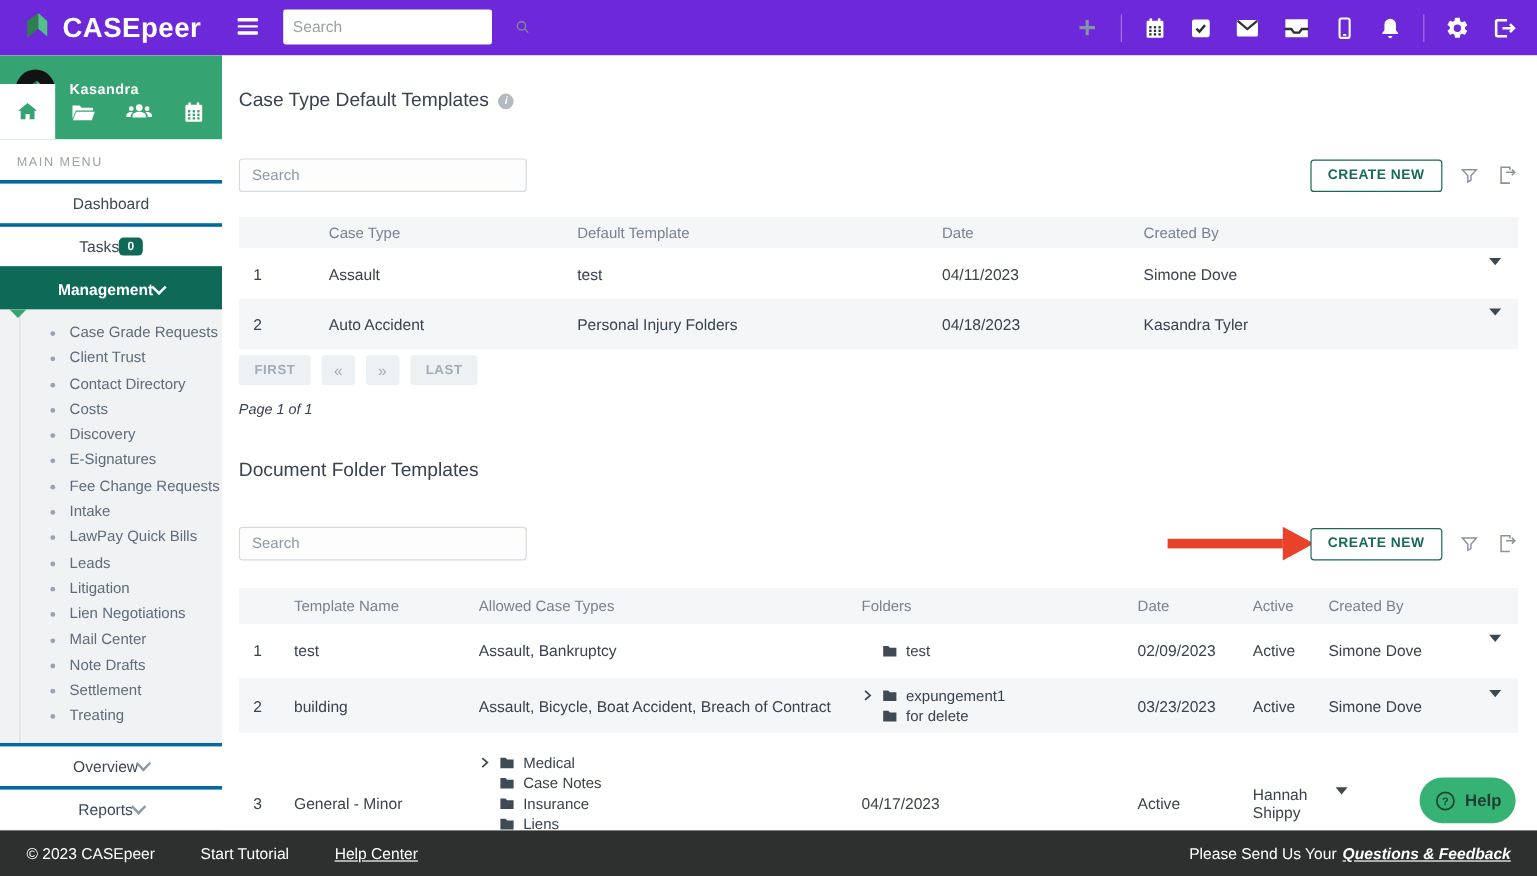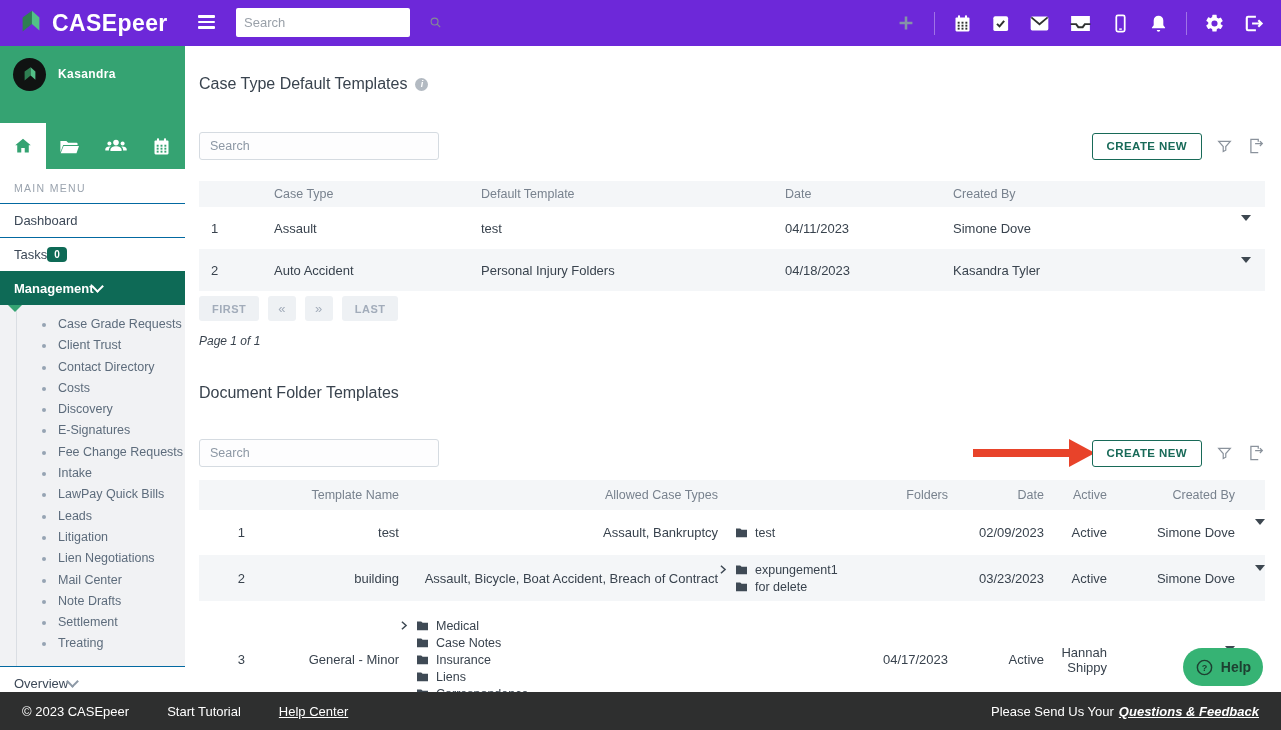--- a/index.html
+++ b/index.html
@@ -15,28 +15,28 @@
   .hamburger div{height:2.5px;background:#fff;margin-bottom:3.2px;border-radius:1px;}
   .topsearch{position:absolute;left:236px;top:8px;width:174px;height:29px;background:#fff;border-radius:2px;display:flex;align-items:center;}
   .topsearch input{flex:1;border:none;outline:none;background:transparent;font-size:13px;padding:0 8px;color:#333;font-family:inherit;}
   .topsearch input::placeholder{color:#9aa1a9;}
   .topsearch .mag{margin-right:8px;display:flex;}
   .topicons{position:absolute;right:16px;top:0;height:46px;display:flex;align-items:center;gap:17px;}
   .topicons .ticon{display:flex;align-items:center;cursor:pointer;}
   .tdivider{width:1px;height:23px;background:rgba(255,255,255,.35);}
   
   .sidebar{position:absolute;left:0;top:46px;width:185px;bottom:38px;background:#fff;overflow:hidden;z-index:20;}
-  .sb-green{position:relative;background:#35a372;height:123px;}
+  .sb-green{position:relative;background:#35a372;height:70px;}
   .avatar{position:absolute;left:13px;top:12px;width:33px;height:33px;border-radius:50%;background:#101312;display:flex;align-items:center;justify-content:center;cursor:pointer;}
   .sb-user{position:absolute;left:58px;top:21px;color:#fff;font-size:12px;font-weight:bold;letter-spacing:.4px;}
   .sb-tabs{position:absolute;left:0;bottom:0;width:100%;height:46px;display:flex;}
   .sb-tab{flex:1;display:flex;align-items:center;justify-content:center;cursor:pointer;}
   .sb-tab.active{background:#fff;}
   .menu-label{padding:13px 14px 9px;font-size:10.5px;color:#9aa3ae;letter-spacing:1.3px;}
-  .menu-row{height:33px;display:flex;align-items:center;justify-content:flex-start;padding:0 14px;border-top:1px solid #0369a1;font-size:13px;color:#3c4857;cursor:pointer;background:#fff;}
+  .menu-row{height:33px;display:flex;align-items:center;justify-content:center;padding:0 14px;border-top:3px solid #0369a1;font-size:13px;color:#3c4857;cursor:pointer;background:#fff;}
   .menu-row.mgmt{background:#0e6a56;border-top-color:#0e6a56;color:#fff;font-weight:bold;}
   .badge{background:#0e6a56;color:#fff;font-size:10px;font-weight:bold;border-radius:4px;padding:2px 7px;line-height:11px;}
   .chev{width:7px;height:7px;border-right:2px solid #8d99a6;border-bottom:2px solid #8d99a6;transform:rotate(45deg);margin-top:-4px;}
   .menu-row.mgmt .chev{border-color:#fff;}
   .submenu{position:relative;background:#f1f2f4;margin:0;padding:9px 0 11px;}
   .submenu::before{content:"";position:absolute;left:16px;top:0;bottom:0;width:1px;background:#dadee3;}
   .sub-tri{position:absolute;top:0;left:8px;width:0;height:0;border-left:7px solid transparent;border-right:7px solid transparent;border-top:7px solid #35a372;z-index:2;}
   .submenu li{list-style:none;position:relative;padding-left:30px;height:21.3px;line-height:21.3px;font-size:12.5px;color:#5d6c7c;cursor:pointer;margin-left:28px;}
   .submenu li::before{content:"";position:absolute;left:14px;top:9px;width:4px;height:4px;border-radius:50%;background:#96a4b3;z-index:2;}
   
@@ -49,21 +49,21 @@
   .search-box{width:240px;height:28px;box-sizing:border-box;border:1px solid #d5dbe1;border-radius:3px;background:#fdfdfe;font-size:12.5px;padding:0 10px;color:#39434e;outline:none;font-family:inherit;}
   .search-box::placeholder{color:#8d98a5;}
   .controls-right{position:absolute;right:0;top:0;height:28px;display:flex;align-items:center;gap:14px;}
   .create-btn{height:27px;padding:0 14px;background:#fff;border:1px solid #186a58;border-radius:3px;color:#186a58;font-size:11.5px;font-weight:bold;letter-spacing:.4px;cursor:pointer;font-family:inherit;}
   .icon-btn{display:flex;align-items:center;cursor:pointer;background:none;border:none;padding:0;}
   .red-arrow{position:absolute;left:774px;top:0;height:28px;display:flex;align-items:center;}
   .red-arrow .shaft{width:96px;height:8px;background:#e8432a;}
   .red-arrow .head{width:0;height:0;border-top:14px solid transparent;border-bottom:14px solid transparent;border-left:26px solid #e8432a;}
   
   .tbl{position:absolute;left:14px;width:1066px;}
-  #tbl1{top:135px;} #tbl2{top:434px;text-align:right;}
+  #tbl1{top:135px;} #tbl2{top:444px;}
   .thead,.trow{display:grid;align-items:center;}
   .thead{background:#f4f6f8;color:#78828e;font-size:12.5px;}
   #tbl1 .thead,#tbl1 .trow{grid-template-columns:75px 207px 304px 168px 282px 30px;}
   #tbl2 .thead,#tbl2 .trow{grid-template-columns:46px 154px 319px 230px 96px 63px 128px 30px;}
   #tbl1 .thead{height:26px;} #tbl2 .thead{height:30px;}
   .trow{font-size:13px;color:#39434e;background:#fff;}
   .trow.alt{background:#f4f6f8;}
   #tbl1 .trow{height:42px;}
   #tbl2 .trow.r1{height:45px;} #tbl2 .trow.r2{height:46px;} #tbl2 .trow.r3{height:117px;}
   .cell-num{padding-left:12px;}

